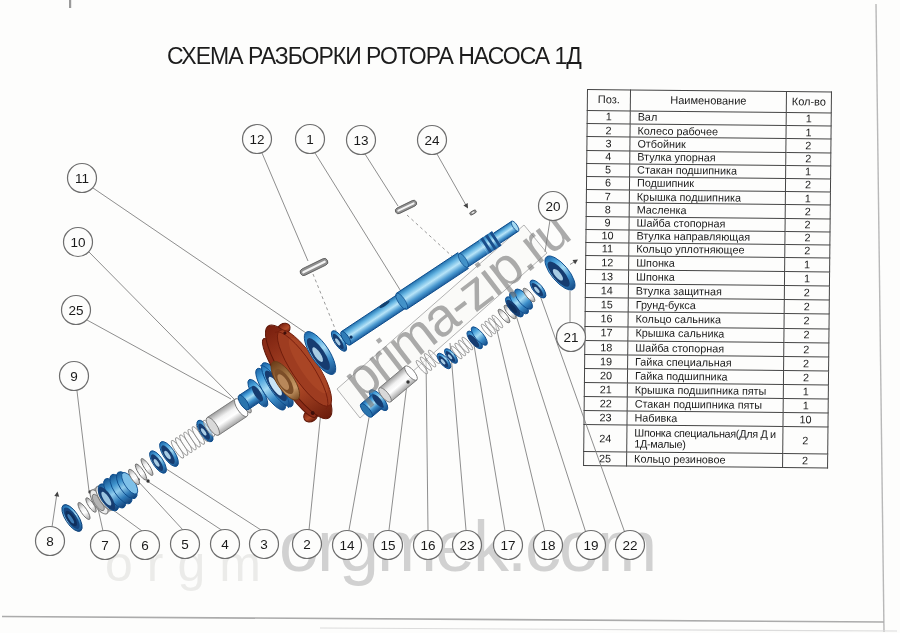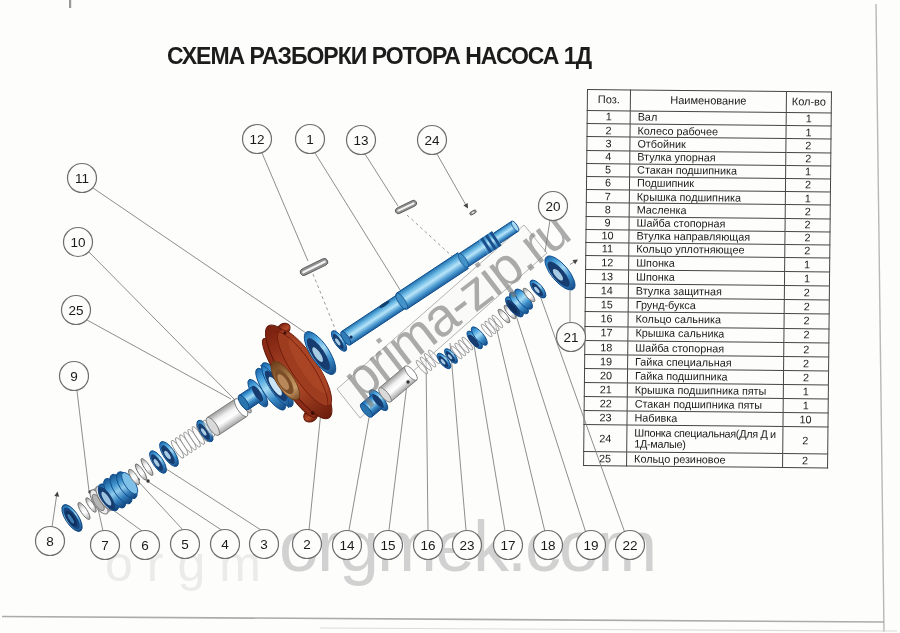--- a/index.html
+++ b/index.html
@@ -1,17 +1,17 @@
 <!DOCTYPE html>
 <html><head>
 <meta charset="utf-8">
 <style>
 html,body{margin:0;padding:0;}
 body{width:900px;height:633px;position:relative;background:#fdfdfc;font-family:"Liberation Sans",sans-serif;overflow:hidden;}
-#title{position:absolute;left:167px;top:43px;font-size:23px;font-weight:bold;color:#1c1c1c;letter-spacing:-1.0px;white-space:nowrap;}
+#title{position:absolute;left:167px;top:43px;font-size:23px;font-weight:normal;color:#1c1c1c;letter-spacing:-1.0px;white-space:nowrap;}
 #ptable{position:absolute;left:587px;top:89px;border-collapse:collapse;table-layout:fixed;transform:rotate(0.6deg);transform-origin:0 0;}
 #ptable td{border:1px solid #454545;font-size:10.8px;color:#191919;padding:0 0 0 0;line-height:1.05;overflow:hidden;}
 #ptable td.n{text-align:center;}
 #ptable td.nm{padding-left:7px;text-align:left;}
 #ptable td.hd{text-align:center;font-size:11px;}
 </style>
 </head>
 <body>
 
 <div id="title">СХЕМА РАЗБОРКИ РОТОРА НАСОСА 1Д</div>

